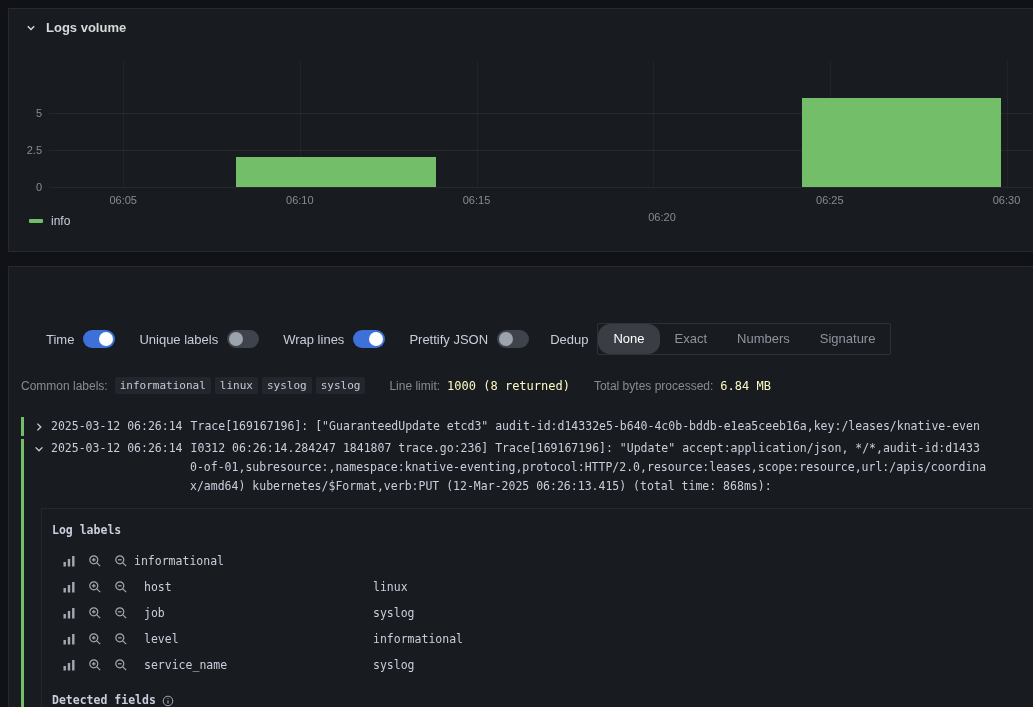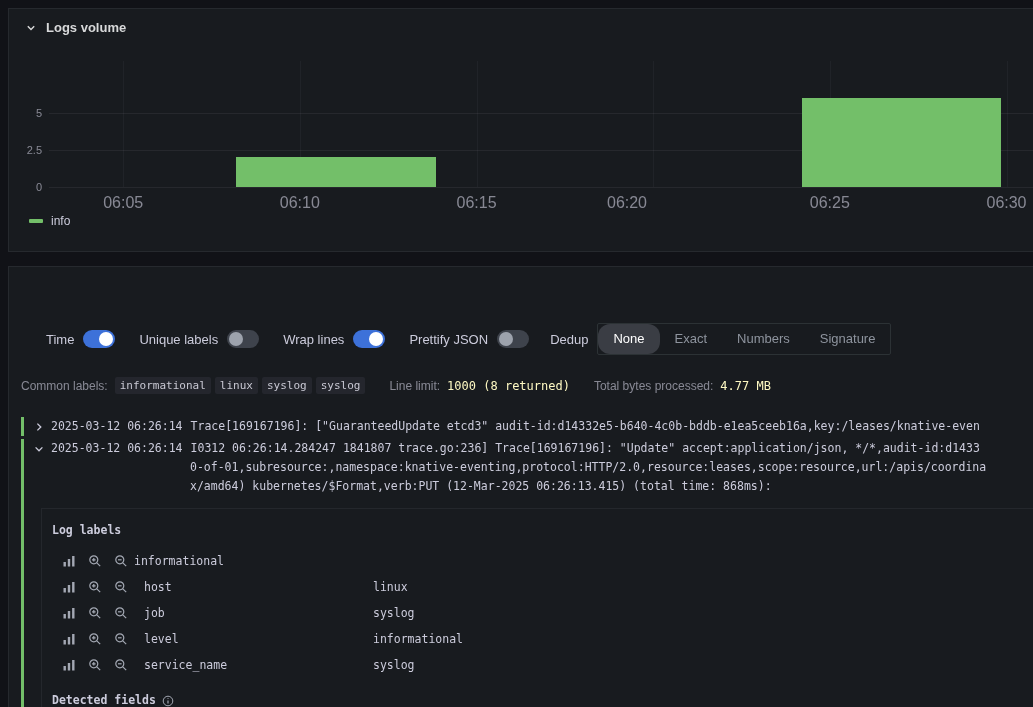--- a/index.html
+++ b/index.html
@@ -14,21 +14,21 @@
 
   .panel-header { display: flex; align-items: center; gap: 10px; padding: 11px 16px 0 17px;
     font-size: 13px; font-weight: 600; color: #d8d9da; cursor: pointer; }
 
   #plot { position: absolute; left: 40px; top: 52px; width: 984px; height: 126px; }
   .gridline { position: absolute; left: 0; right: 0; height: 1px; background: rgba(204,204,220,0.08); }
   .vgridline { position: absolute; top: 0; bottom: 0; width: 1px; background: rgba(204,204,220,0.05); }
   .ytick { position: absolute; left: -44px; width: 37px; text-align: right; transform: translateY(-50%);
     font-size: 11px; color: rgba(204,204,220,0.62); }
   .xtick { position: absolute; top: 133px; transform: translateX(-50%);
-    font-size: 16px; color: rgba(204,204,220,0.62); }
+    font-size: 11px; color: rgba(204,204,220,0.62); }
   .bar { position: absolute; background: #73BF69; }
 
   .legend { position: absolute; left: 20px; top: 205px; display: flex; align-items: center; gap: 8px;
     font-size: 12px; color: #ccccdc; cursor: pointer; }
   .legend-swatch { width: 14px; height: 4px; border-radius: 1px; background: #73BF69; }
 
   .controls-row { display: flex; align-items: center; gap: 21px; margin: 55px 0 0 37px; height: 34px; font-size: 13px; }
   #toggles { display: flex; align-items: center; gap: 24px; }
   .toggle-item { display: flex; align-items: center; gap: 9px; }
   .switch { width: 32px; height: 18px; border-radius: 9px; background: #3e434c; position: relative; cursor: pointer; flex: none; }
@@ -88,21 +88,21 @@
       <div class="ytick" style="top: 88.9412px;">2.5</div>
       <div class="gridline" style="top: 51.8824px;"></div>
       <div class="ytick" style="top: 51.8824px;">5</div>
       <div class="vgridline" style="left: 74.1975px;"></div>
       <div class="xtick" style="left: 74.1975px;">06:05</div>
       <div class="vgridline" style="left: 250.858px;"></div>
       <div class="xtick" style="left: 250.858px;">06:10</div>
       <div class="vgridline" style="left: 427.519px;"></div>
       <div class="xtick" style="left: 427.519px;">06:15</div>
       <div class="vgridline" style="left: 604.18px;"></div>
-      <div class="xtick" style="left: 578px;">06:20</div>
+      <div class="xtick" style="left: 613px; margin-top: 17px;">06:20</div>
       <div class="vgridline" style="left: 780.84px;"></div>
       <div class="xtick" style="left: 780.84px;">06:25</div>
       <div class="vgridline" style="left: 957.501px;"></div>
       <div class="xtick" style="left: 957.501px;">06:30</div>
       <div class="bar" style="left: 187.26px; width: 199.627px; top: 96.3529px; height: 29.6471px;"></div>
       <div class="bar" style="left: 752.575px; width: 199.627px; top: 37.0588px; height: 88.9412px;"></div>
     </div>
   <div class="legend">
     <span class="legend-swatch"></span>
     <span>info</span>
@@ -149,21 +149,21 @@
         <span class="badge">informational</span>
         <span class="badge">linux</span>
         <span class="badge">syslog</span>
         <span class="badge">syslog</span>
       </span>
     <span class="meta-sep"></span>
     <span class="meta-label">Line limit:</span>
     <span class="meta-value">1000 (8 returned)</span>
     <span class="meta-sep"></span>
     <span class="meta-label">Total bytes processed:</span>
-    <span class="meta-value">4.77 MB</span>
+    <span class="meta-value">6.84 MB</span>
   </div>
 
   <div class="log-rows">
 
     <div class="log-row">
       <span class="level-indicator"></span>
       <svg class="row-chevron" width="10" height="10" viewBox="0 0 10 10">
           <path d="M3.4 1.6 6.8 5 3.4 8.4" fill="none" stroke="#ccccdc" stroke-width="1.3"></path>
         </svg>
       <div class="log-first-line">

